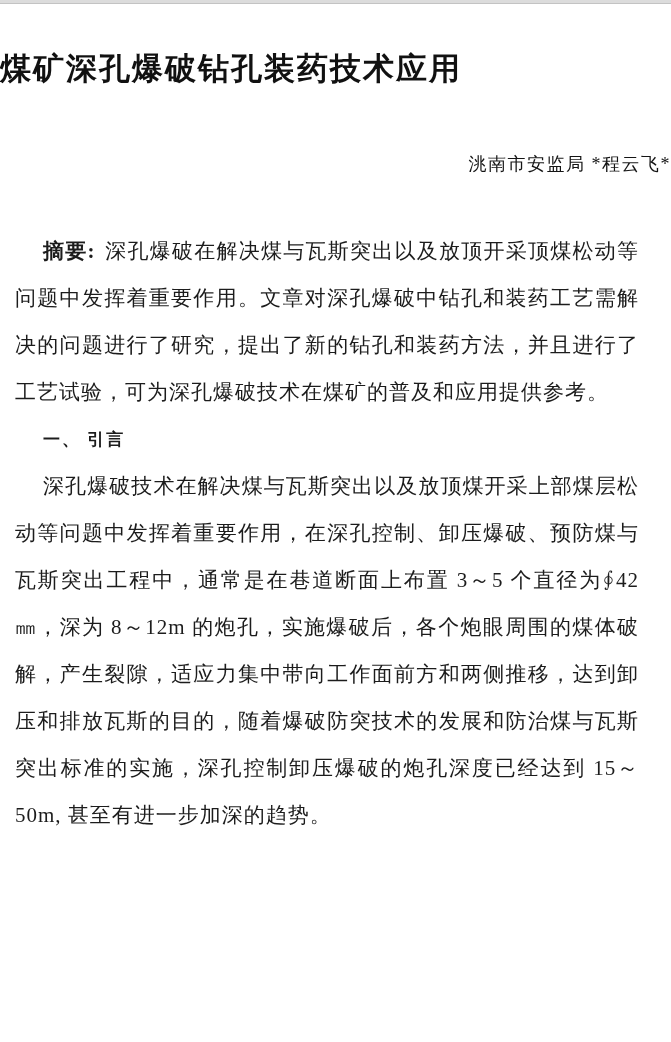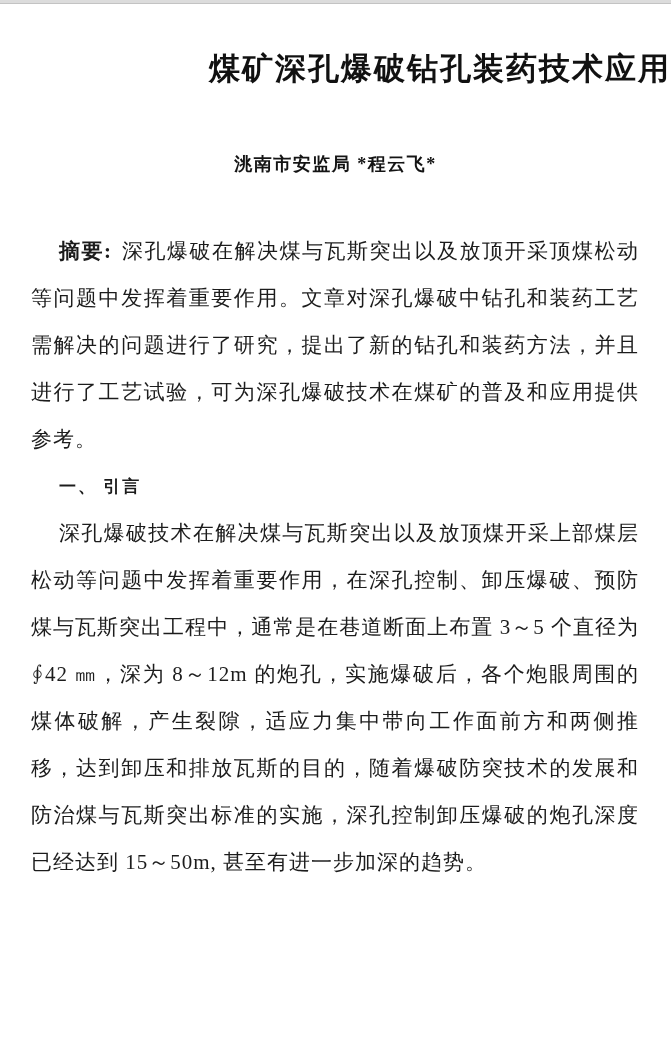--- a/index.html
+++ b/index.html
@@ -27,45 +27,44 @@
     left: 0;
     width: 100%;
     height: 4px;
     background: #dcdcdc;
     border-bottom: 1px solid #c3c3c3;
     box-sizing: border-box;
   }
   .doc-title {
     margin: 0;
     padding-top: 50px;
-    text-align: right;
+    text-align: left;
     font-size: 31px;
     line-height: 38px;
     font-weight: 700;
     letter-spacing: 2px;
     color: #111111;
   }
   .byline {
     margin: 64px 0 0 0;
-    text-align: center;
+    text-align: right;
     font-size: 18px;
     line-height: 24px;
-    font-weight: 700;
+    font-weight: 400;
     letter-spacing: 1.5px;
     color: #141414;
   }
   .content {
     margin-top: 52px;
     padding: 0 32px 0 15px;
     font-size: 21px;
     line-height: 47px;
     letter-spacing: 1px;
     text-align: justify;
     text-justify: inter-character;
-    margin-left: 16px;
   }
   .para {
     margin: 0;
     text-indent: 28px;
   }
   .label {
     font-weight: 700;
     margin-right: 0.45em;
   }
   .heading {

